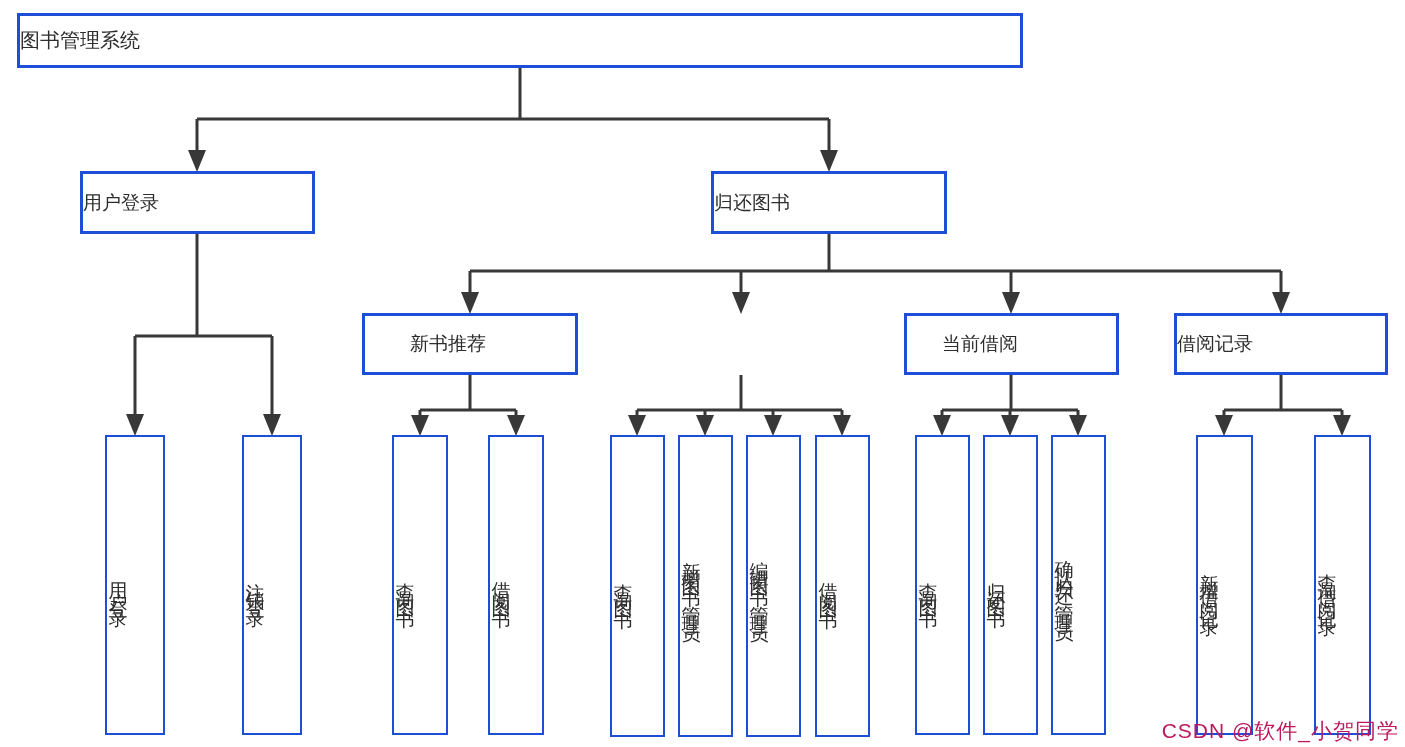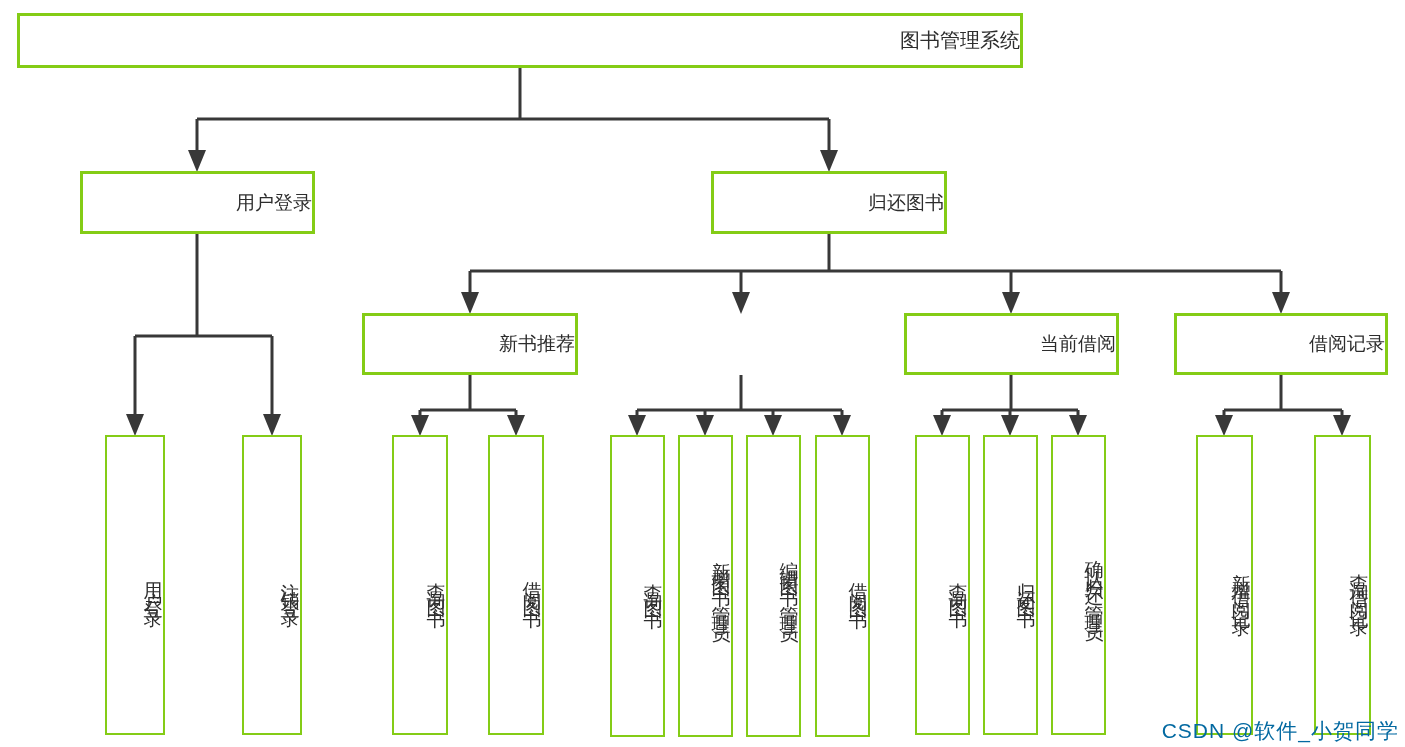--- a/index.html
+++ b/index.html
@@ -23,65 +23,65 @@
     fill: none;
   }
   .connectors polygon {
     fill: #383838;
     stroke: none;
   }
   .box {
     position: absolute;
     box-sizing: border-box;
     background: #ffffff;
-    border: 3px solid #84cc16;
+    border: 3px solid #1d4ed8;
     display: flex;
     align-items: center;
-    justify-content: flex-end;
+    justify-content: flex-start;
     color: #2d2d2d;
     font-size: 19px;
     z-index: 2;
     white-space: nowrap;
   }
   .leaf {
     border-width: 2.5px;
   }
   .leaf .vtext {
     writing-mode: vertical-lr;
     text-orientation: mixed;
     letter-spacing: 9px;
     line-height: 1.1;
     font-size: 19px;
   }
   
   .n-root        { left: 17px;   top: 13px;  width: 1006px; height: 55px; font-size: 20px; }
   .n-user-login  { left: 80px;   top: 171px; width: 235px;  height: 63px; }
   .n-book-mgmt   { left: 711px;  top: 171px; width: 236px;  height: 63px; }
-  .n-new-rec     { left: 362px;  top: 313px; width: 216px;  height: 62px; }
+  .n-new-rec     { left: 362px;  top: 313px; width: 216px;  height: 62px; padding-left: 45px; }
   .n-book-borrow { left: 634px;  top: 313px; width: 215px;  height: 62px; }
-  .n-cur-borrow  { left: 904px;  top: 313px; width: 215px;  height: 62px; }
+  .n-cur-borrow  { left: 904px;  top: 313px; width: 215px;  height: 62px; padding-left: 35px; }
   .n-borrow-rec  { left: 1174px; top: 313px; width: 214px;  height: 62px; }
   .l-g1a { left: 105px;  top: 435px; width: 60px; height: 300px; }
   .l-g1b { left: 242px;  top: 435px; width: 60px; height: 300px; }
   .l-g2a { left: 392px;  top: 435px; width: 56px; height: 300px; }
   .l-g2b { left: 488px;  top: 435px; width: 56px; height: 300px; }
   .l-g3a { left: 610px;  top: 435px; width: 55px; height: 302px; }
   .l-g3b { left: 678px;  top: 435px; width: 55px; height: 302px; }
   .l-g3c { left: 746px;  top: 435px; width: 55px; height: 302px; }
   .l-g3d { left: 815px;  top: 435px; width: 55px; height: 302px; }
   .l-g4a { left: 915px;  top: 435px; width: 55px; height: 300px; }
   .l-g4b { left: 983px;  top: 435px; width: 55px; height: 300px; }
   .l-g4c { left: 1051px; top: 435px; width: 55px; height: 300px; }
   .l-g5a { left: 1196px; top: 435px; width: 57px; height: 300px; }
   .l-g5b { left: 1314px; top: 435px; width: 57px; height: 300px; }
   .watermark {
     position: absolute;
     right: 6px;
     bottom: 2px;
-    color: #0369a1;
+    color: #be185d;
     font-size: 21px;
     letter-spacing: 1px;
     z-index: 3;
   }
 </style>
 </head>
 <body>
 
 <div class="canvas">
 

